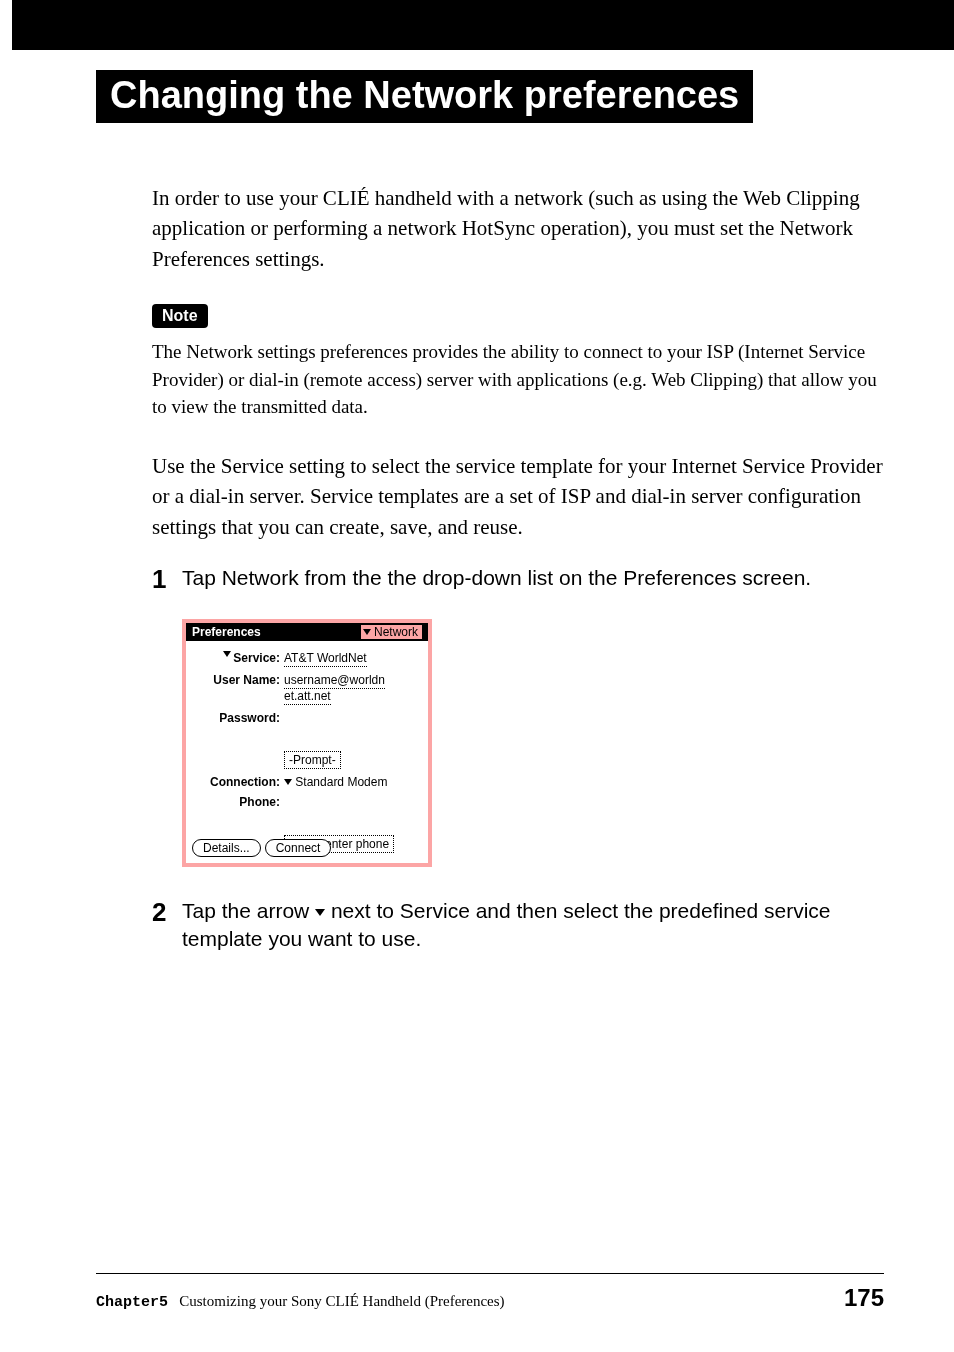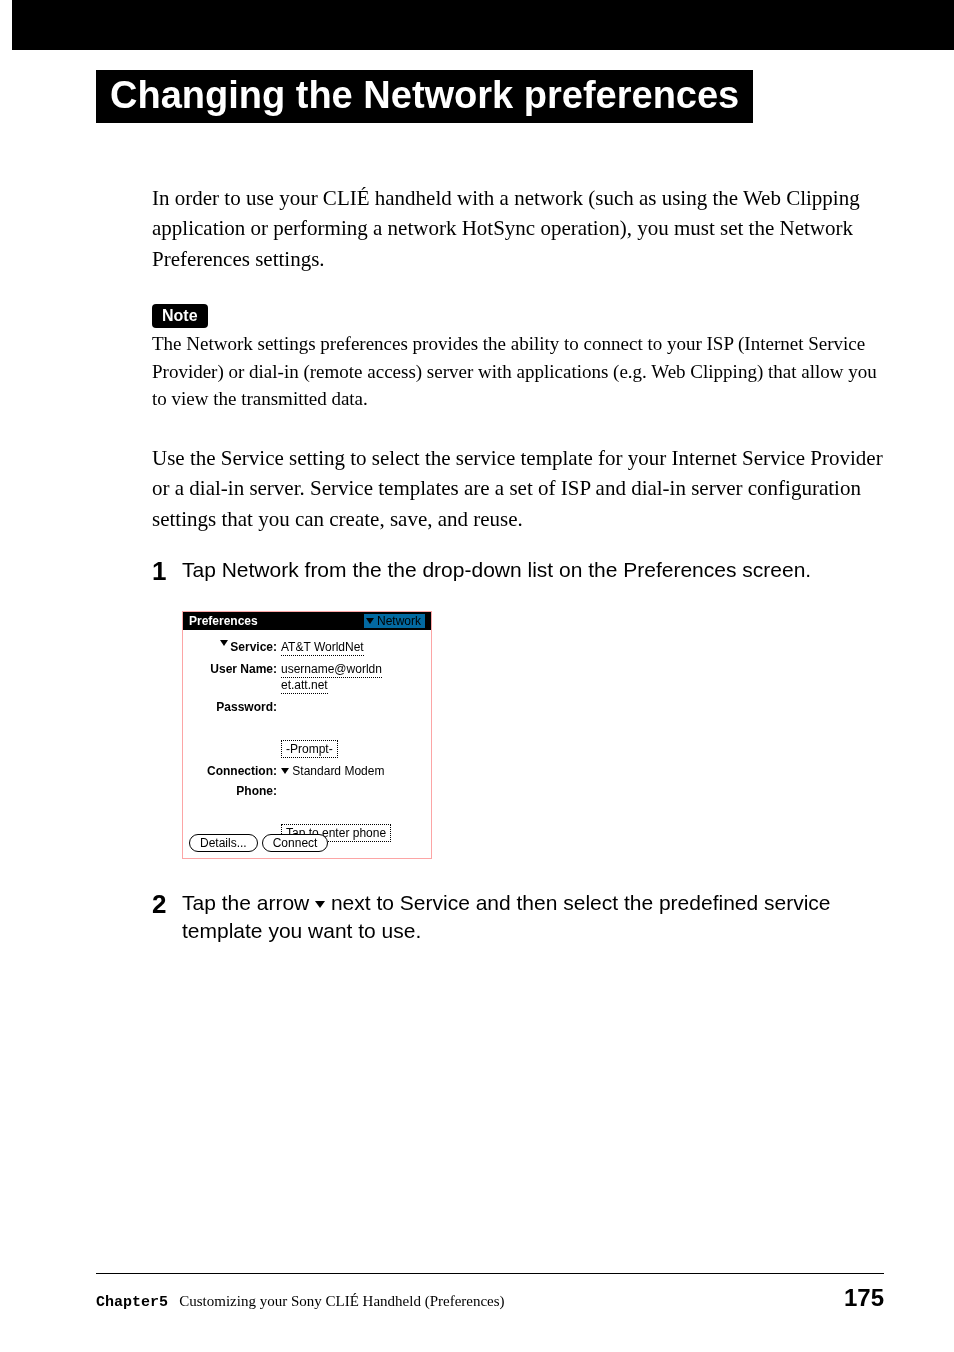--- a/index.html
+++ b/index.html
@@ -39,21 +39,21 @@
   .note-badge {
     display: inline-block;
     background: #000;
     color: #fff;
     font-family: Arial, sans-serif;
     font-weight: bold;
     font-size: 16px;
     padding: 3px 10px;
     border-radius: 4px;
     margin-left: 56px;
-    margin-bottom: 2px;
+    margin-bottom: 10px;
   }
   .note-text {
     font-size: 19px;
     line-height: 1.45;
     margin-left: 56px;
     margin-bottom: 30px;
   }
   .section-header {
     background: #999;
     border-left: 10px solid #000;
@@ -97,39 +97,39 @@
   }
   .step-sub {
     font-size: 20px;
     margin-bottom: 12px;
     margin-left: 30px;
   }
   
   .palm-screen {
     width: 250px;
     height: 248px;
-    border: 1px solid #fca5a5;
+    border: 4px solid #fca5a5;
     margin-left: 86px;
     font-family: Verdana, Arial, sans-serif;
     font-size: 12px;
     position: relative;
     background: #fff;
   }
   .palm-header {
     background: #000;
     color: #fff;
     font-weight: bold;
     padding: 2px 6px;
     display: flex;
     justify-content: space-between;
     align-items: center;
     font-size: 12px;
   }
   .palm-header-right {
-    background: #0369a1;
+    background: #fca5a5;
     color: #000;
     padding: 0 4px 0 2px;
     display: flex;
     align-items: center;
     gap: 3px;
     font-weight: normal;
   }
   .palm-body {
     padding: 10px 8px 6px 8px;
   }

